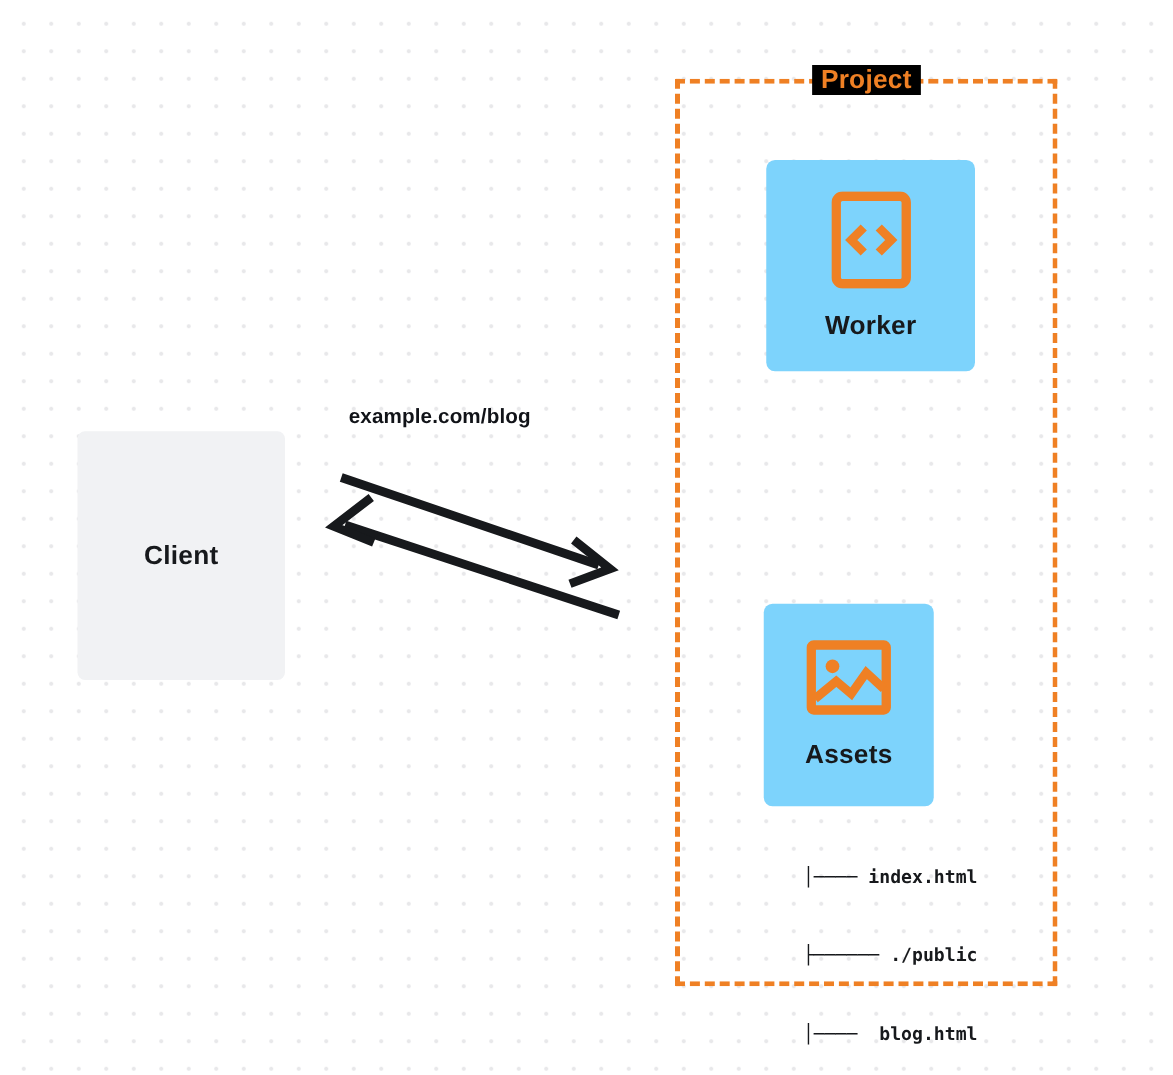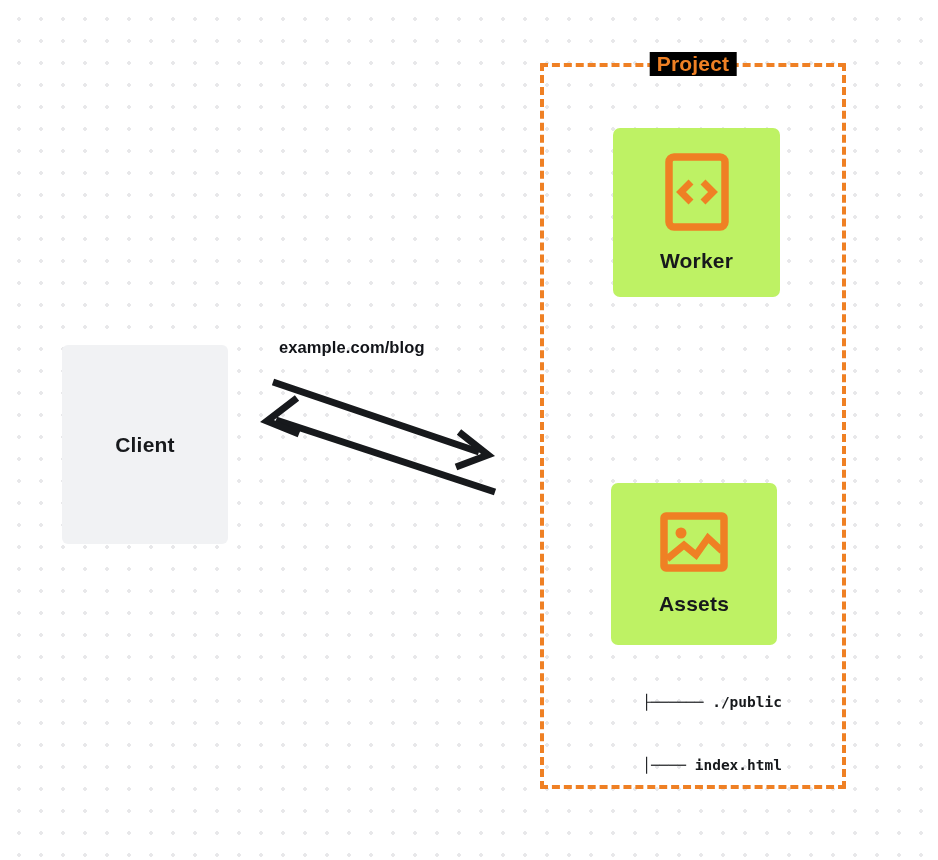--- a/index.html
+++ b/index.html
@@ -39,21 +39,21 @@
     font-size: 21px;
     font-weight: bold;
     color: #17191c;
     letter-spacing: 0.2px;
   }
 
   
   #connector-label {
     position: absolute;
     left: 279px;
-    top: 338px;
+    top: 324px;
     font-size: 16.5px;
     font-weight: bold;
     color: #111318;
     letter-spacing: 0.1px;
     white-space: nowrap;
     text-align: center;
   }
 
   
   #arrows-svg {
@@ -86,37 +86,37 @@
     font-size: 21px;
     font-weight: bold;
     color: #ef8024;
     letter-spacing: 0.2px;
     white-space: nowrap;
   }
 
   
   .service-card {
     position: absolute;
-    background: #bef264;
+    background: #7dd3fc;
     border-radius: 7px;
     display: flex;
     flex-direction: column;
     align-items: center;
   }
   #worker-card {
     left: 613px;
     top: 128px;
     width: 167px;
     height: 169px;
     justify-content: center;
   }
   #assets-card {
     left: 611px;
     top: 483px;
-    width: 166px;
+    width: 136px;
     height: 162px;
     justify-content: center;
   }
   .service-icon {
     display: block;
   }
   #worker-card .service-icon { margin-bottom: 18px; }
   #assets-card .service-icon { margin-bottom: 20px; }
   .service-label {
     font-size: 21px;
@@ -183,18 +183,19 @@
   <div id="assets-card" class="service-card">
     <svg class="service-icon" width="68" height="60" viewBox="0 0 68 60" xmlns="http://www.w3.org/2000/svg">
       <rect x="4" y="4" width="60" height="52" rx="2" ry="2" fill="none" stroke="#ef8024" stroke-width="7.5"></rect>
       <circle cx="21" cy="21" r="5.5" fill="#ef8024"></circle>
       <polyline points="7,47 24,33 36,43 48,26 62,39" fill="none" stroke="#ef8024" stroke-width="7" stroke-linecap="butt" stroke-linejoin="miter"></polyline>
     </svg>
     <span class="service-label">Assets</span>
   </div>
 
   <div id="assets-file-tree">
+    <span class="tree-line">    │──── index.html</span>
     <span class="tree-line">├────── ./public</span>
-    <span class="tree-line">    │──── index.html</span>
+    <span class="tree-line">    │────  blog.html</span>
     
   </div>
 
 </div>
 
 </body></html>

